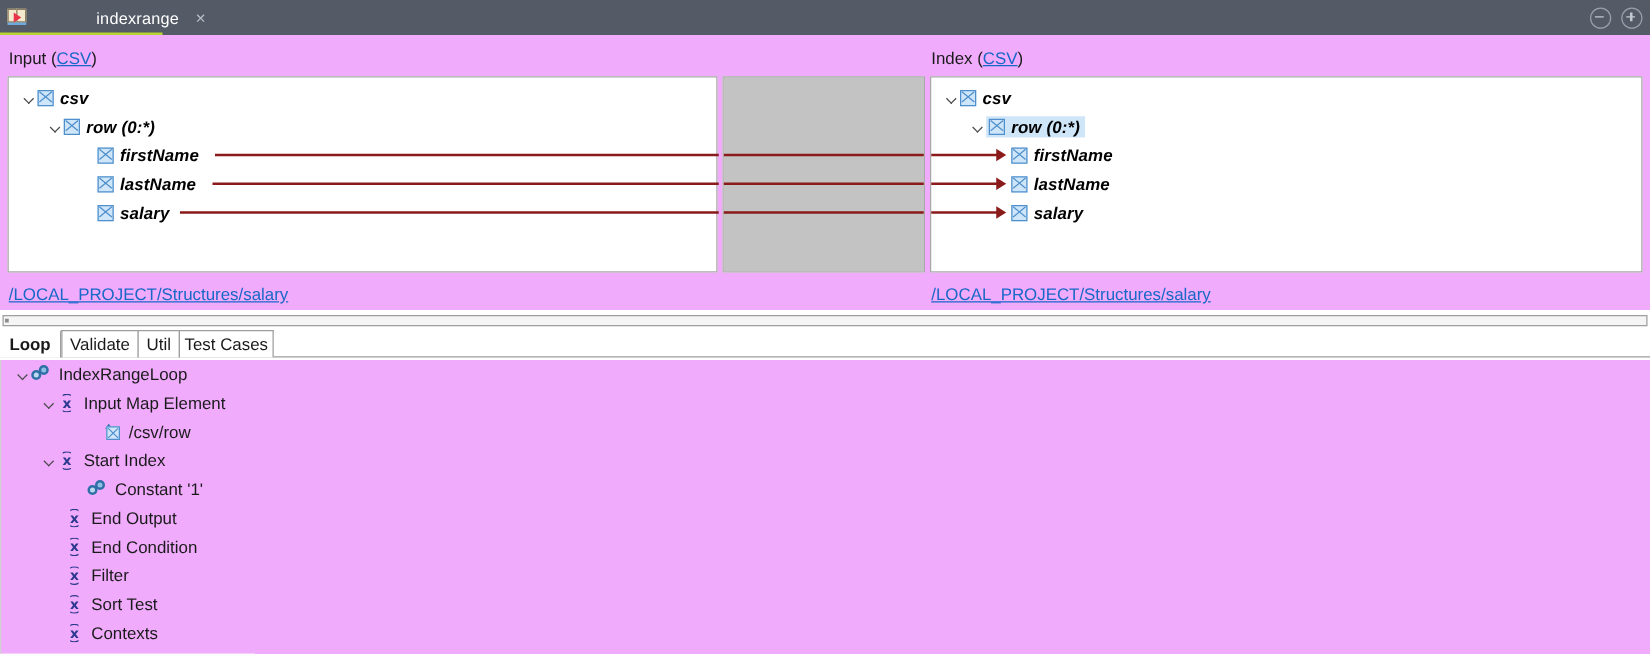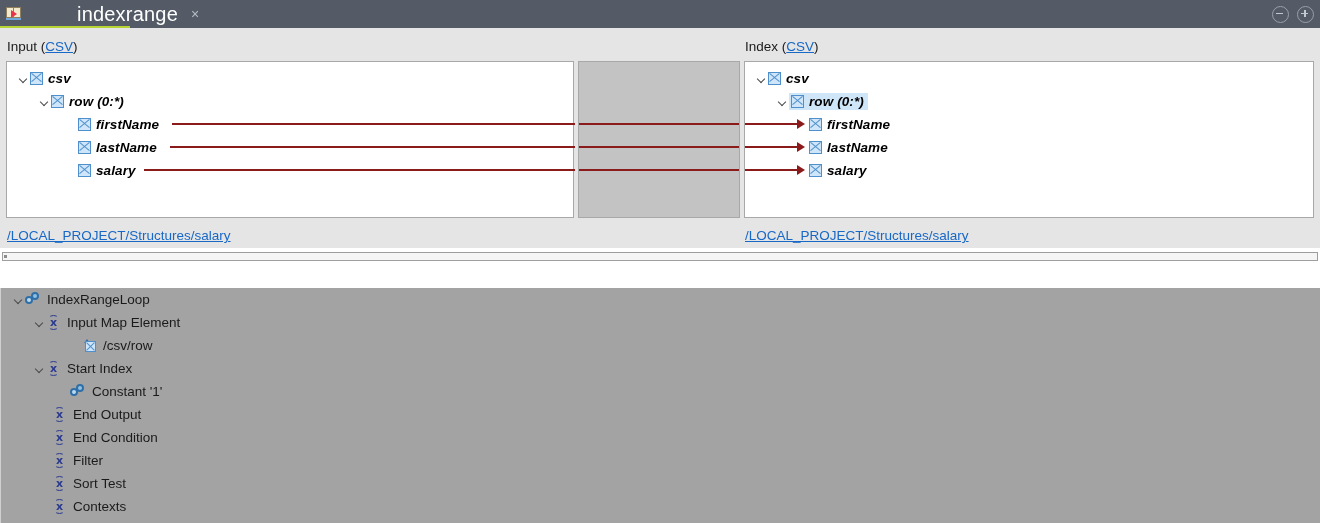--- a/index.html
+++ b/index.html
@@ -40,38 +40,38 @@
     position:absolute;height:2px;background:#6fa8dc;left:0;width:8px;
   }
   .tab-icon .bar.b1{top:12px;}
   .tab-icon .bar.b2{left:7px;top:12px;width:8px;}
   .tab-icon .arrow{
     position:absolute;left:5px;top:4px;width:0;height:0;
     border-top:4px solid transparent;border-bottom:4px solid transparent;
     border-left:6px solid #e8334a;
   }
   .tab-title{
-    color:#ffffff;font-size:20px;letter-spacing:.2px;white-space:nowrap;padding-left:48px;
+    color:#ffffff;font-size:13px;letter-spacing:.2px;white-space:nowrap;padding-left:48px;
   }
   .tab-close{
     color:#b9bec6;font-size:14px;line-height:1;margin-left:6px;cursor:pointer;
   }
   .win-btns{
     position:absolute;right:6px;top:0;height:28px;display:flex;align-items:center;gap:8px;
   }
   .win-btn{
     width:15px;height:15px;border:1px solid #9aa0aa;border-radius:50%;
     position:relative;cursor:pointer;
   }
   .win-btn i{position:absolute;background:#c3c8d0;}
   .win-btn .h{left:3px;top:6px;width:7px;height:1.5px;}
   .win-btn .v{left:6px;top:3px;width:1.5px;height:7px;}
 
   
-  .map-area{position:absolute;left:0;top:28px;width:1320px;height:220px;background:#e5e5e5;}
+  .map-area{position:absolute;left:0;top:28px;width:1320px;height:220px;background:#f0abfc;}
   .panel-label{
     position:absolute;font-size:13.5px;color:#1a1a1a;white-space:nowrap;
   }
   .panel-label .lnk{color:#1868c7;text-decoration:underline;cursor:pointer;}
   .treebox{
     position:absolute;border:1px solid #a8a8a8;background:#ffffff;box-sizing:border-box;
   }
   #input-box{left:6px;top:33px;width:568px;height:157px;}
   #grid-box{left:578px;top:33px;width:162px;height:157px;background:#fff;}
   #output-box{left:744px;top:33px;width:570px;height:157px;}
@@ -150,21 +150,21 @@
   .btab{
     position:absolute;top:0;height:22px;display:flex;align-items:center;justify-content:center;
     font-size:13.5px;color:#1a1a1a;box-sizing:border-box;cursor:pointer;
     border-left:1px solid #9e9e9e;border-right:1px solid #9e9e9e;border-top:1px solid #9e9e9e;
     background:#ffffff;
   }
   .btab.active{font-weight:bold;border-top-color:#ffffff;border-left:none;}
   .btab.active::after{content:"";position:absolute;left:0;bottom:-1px;width:100%;height:1px;background:#fff;}
 
   
-  .bpane{position:absolute;left:0;width:1320px;background:#a3a3a3;}
+  .bpane{position:absolute;left:0;width:1320px;background:#f0abfc;}
   .brow{position:absolute;height:23px;display:flex;align-items:center;white-space:nowrap;}
   .blabel{font-size:13.5px;color:#1a1a1a;}
 
   .fx-icon{width:15px;height:15px;flex:none;position:relative;margin-right:6px;}
   .fx-icon span{
     position:absolute;left:0;top:0;width:15px;height:15px;
     font-size:11px;line-height:15px;text-align:center;color:#2b3a8f;font-weight:bold;
     font-family:"DejaVu Sans",sans-serif;
   }
   .fx-icon .par{
@@ -308,20 +308,27 @@
     </div>
 
     <div class="pathlink" style="left:7px;top:200px;">/LOCAL_PROJECT/Structures/salary</div>
     <div class="pathlink" style="left:745px;top:200px;">/LOCAL_PROJECT/Structures/salary</div>
   </div>
 
   <div class="hsplit" style="top:252px;">
     <span class="grip"></span>
   </div>
 
+  <div class="tabstrip" style="top:264px;">
+    <div class="under"></div>
+    <div class="btab active" style="left:0;width:49px;">Loop</div>
+    <div class="btab" style="left:49px;width:62px;">Validate</div>
+    <div class="btab" style="left:110px;width:34px;">Util</div>
+    <div class="btab" style="left:143px;width:76px;">Test Cases</div>
+  </div>
 
   <div class="bpane" style="top:288px;height:235px;">
     <div class="left-edge" style="height:235px;"></div>
 
     <div class="brow" style="left:12px;top:0px;">
       <span class="twist"></span>
       <span class="chain-icon">
           <i class="c1"></i>
           <i class="c2"></i>
         </span>

